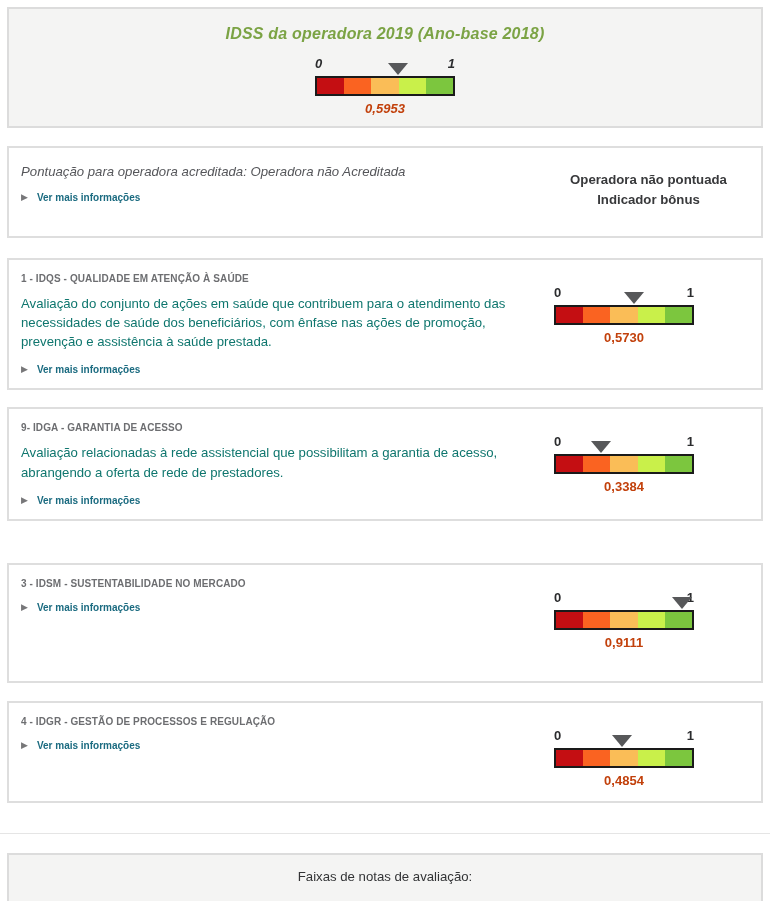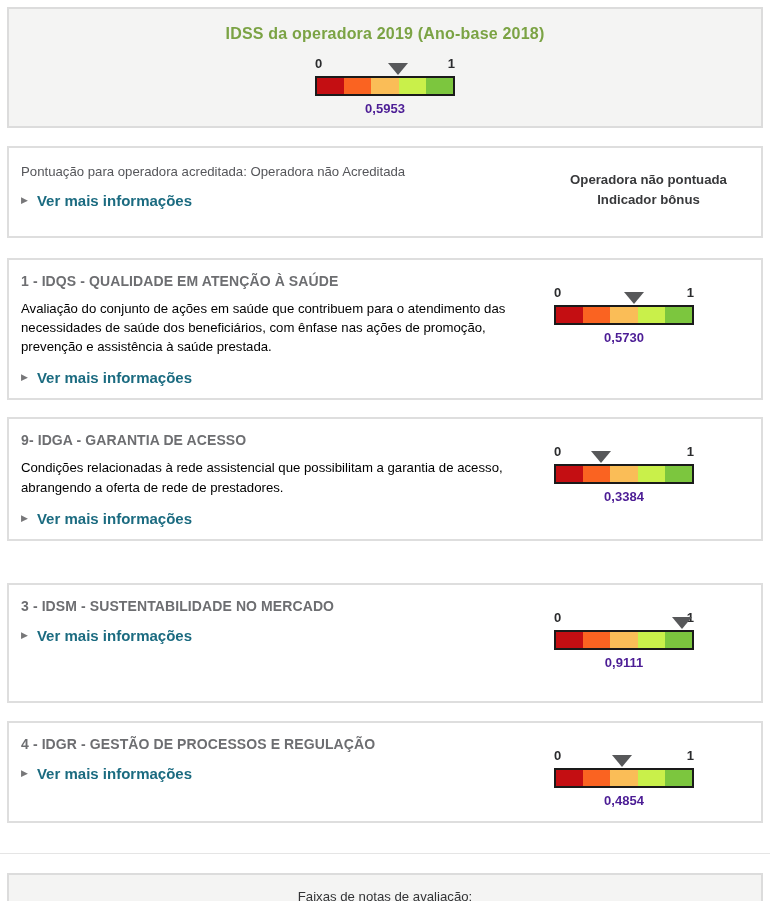--- a/index.html
+++ b/index.html
@@ -11,53 +11,53 @@
   }
   .page { padding: 7px; }
 
   
   .panel {
     border: 2px solid #dedede;
     background: #ffffff;
   }
   .panel.gray { background: #f4f4f3; border-color: #dcdcdc; }
 
-  .panel-header { min-height: 115px; margin-bottom: 18px; padding: 16px 10px 10px; text-align: center; }
+  .panel-header { min-height: 115px; margin-bottom: 18px; padding: 16px 10px 10px; text-align: center; font-style: italic; }
   .panel-accred { min-height: 92px; margin-bottom: 20px; display: flex; }
   .panel-section { margin-bottom: 17px; }
   .panel-section .sec-body { display: flex; padding: 13px 16px 12px 12px; }
   .panel-section:nth-of-type(3) { min-height: 123px; }
   .panel-section:nth-of-type(4) { min-height: 103px; }
   .panel-section:nth-of-type(5) { min-height: 120px; margin-bottom: 18px; margin-top: 42px; }
   .panel-section:nth-of-type(6) { min-height: 102px; margin-bottom: 0; }
   .panel-legend { min-height: 93px; margin-top: 19px; padding-top: 14px; text-align: center; }
 
   .divider { border: none; border-top: 1px solid #e5e5e5; margin: 30px -7px 0; }
 
   
   .page-title {
     font-size: 16px; font-weight: bold; color: #7ba344; letter-spacing: 0.2px;
   }
   .sec-title {
-    font-size: 14px; font-weight: bold; color: #6d6e71; letter-spacing: 0.1px;
+    font-size: 10px; font-weight: bold; color: #6d6e71; letter-spacing: 0.1px;
   }
   .sec-desc {
-    font-size: 13.2px; color: #000000; line-height: 1.45; margin-top: 10px; max-width: 520px;
-  }
-  .accred-text { font-size: 13.2px; color: #55565a; }
+    font-size: 13.2px; color: #0f766e; line-height: 1.45; margin-top: 10px; max-width: 520px;
+  }
+  .accred-text { font-size: 13.2px; color: #55565a; font-style: italic; }
   .bonus {
     width: 225px; flex-shrink: 0; text-align: center; padding-top: 22px;
     font-size: 13.2px; font-weight: bold; color: #38393b; line-height: 1.55;
   }
   .more-info {
     display: inline-flex; align-items: center; gap: 9px;
     margin-top: 13px; cursor: pointer; text-decoration: none;
   }
   .more-info .arrow { font-size: 9px; color: #777779; line-height: 1; }
-  .more-info .lbl { font-size: 15px; font-weight: bold; color: #1b6b80; text-align: right; }
+  .more-info .lbl { font-size: 10px; font-weight: bold; color: #1b6b80; text-align: right; }
   .accred-left { flex: 1; padding: 16px 10px 14px 12px; }
   .sec-left { flex: 1; padding-right: 16px; }
   .sec-right { width: 190px; flex-shrink: 0; margin-right: 26px; padding-top: 12px; }
 
   
   .gauge-inner { position: relative; width: 140px; margin: 0 auto; }
   .panel-header .gauge-inner { margin-top: 13px; }
   .g-labels {
     display: flex; justify-content: space-between;
     font-size: 13px; font-weight: bold; color: #2b2c2e; height: 20px;
@@ -67,21 +67,21 @@
   }
   .scale { display: flex; }
   .scale .seg { flex: 1 1 0; }
   .g-marker {
     position: absolute; top: 7px; width: 0; height: 0; z-index: 2;
     border-left: 10px solid transparent; border-right: 10px solid transparent;
     border-top: 12px solid #57585a; transform: translateX(-50%);
   }
   .g-value {
     margin-top: 5px; text-align: center;
-    font-size: 13px; font-weight: bold; color: #4c1d95;
+    font-size: 13px; font-weight: bold; color: #c2410c;
   }
 
   
   .legend-title { font-size: 13.2px; color: #333436; }
 </style>
 </head>
 <body>
 
 <div class="page">
 
@@ -145,21 +145,21 @@
           <div class="g-value">0,5730</div>
         </div>
       </div>
     </div>
   </section>
 
   <section class="panel panel-section">
     <div class="sec-body">
       <div class="sec-left">
         <h2 class="sec-title">9- IDGA - GARANTIA DE ACESSO</h2>
-        <p class="sec-desc">Condições relacionadas à rede assistencial que possibilitam a garantia de acesso, abrangendo a oferta de rede de prestadores.</p>
+        <p class="sec-desc">Avaliação relacionadas à rede assistencial que possibilitam a garantia de acesso, abrangendo a oferta de rede de prestadores.</p>
         <a class="more-info">
           <span class="arrow">▶</span>
           <span class="lbl">Ver mais informações</span>
         </a>
       </div>
       <div class="sec-right">
         <div class="gauge-inner">
           <div class="g-labels">
             <span>0</span>
             <span>1</span>

